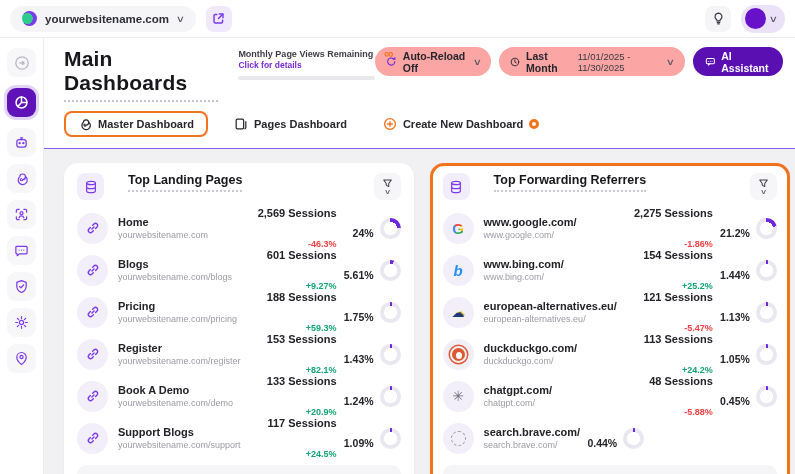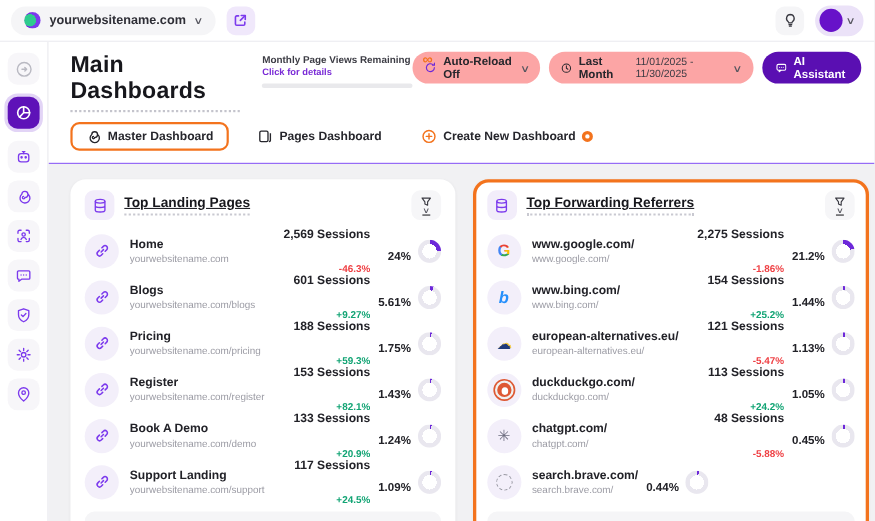--- a/index.html
+++ b/index.html
@@ -43,21 +43,21 @@
 
   .tabs-row { display:flex; gap:16px; margin-top:9px; }
   .tab { display:flex; align-items:center; gap:6px; font-size:11px; font-weight:bold; color:#26262c; padding:6px 10px; border-radius:8px; cursor:pointer; }
   .tab.active { border:2px solid #f3731d; padding:4px 12px; }
   .orange-ring { width:10px; height:10px; border-radius:50%; border:3px solid #f3731d; display:inline-block; }
 
   
   .cards-zone { display:flex; gap:16px; padding:14px 12px 0 20px; }
   .card { flex:1; background:#fff; border-radius:14px; padding:10px 13px 12px; box-shadow:0 1px 3px rgba(20,20,40,.05); }
   .card.highlighted { border:3px solid #f3731d; padding:7px 10px 9px; }
-  .card-head { display:flex; align-items:center; gap:9px; margin-bottom:7px;text-decoration:underline; }
+  .card-head { display:flex; align-items:flex-start; gap:24px; margin-bottom:7px; }
   .card-head-icon { width:27px; height:27px; border-radius:8px; background:#f2edfa; display:flex; align-items:center; justify-content:center; }
   .card-title { font-size:12.5px; font-weight:bold; color:#17171c; padding-bottom:3px; border-bottom:2px dotted #c9c9d1; }
   .filter-btn { margin-left:auto; width:27px; height:27px; border-radius:8px; background:#f6f6f8; display:flex; flex-direction:column; align-items:center; justify-content:center; cursor:pointer; }
   .filter-btn .chev { font-size:7px; margin-top:-1px; }
 
   .row { display:flex; align-items:center; height:42px; }
   .row-icon { width:31px; height:31px; border-radius:50%; background:#f3effa; display:flex; align-items:center; justify-content:center; flex:0 0 31px; overflow:hidden; }
   .row-main { margin-left:10px; min-width:0; }
   .row-name { font-size:11px; font-weight:bold; color:#222228; white-space:nowrap; }
   .row-url { font-size:9px; color:#9b9ba4; margin-top:2px; white-space:nowrap; }
@@ -367,21 +367,21 @@
 
   <div class="row">
     <span class="row-icon">
               <svg width="14" height="14" viewBox="0 0 16 16" fill="none" stroke="#7c3aed" stroke-width="1.6" stroke-linecap="round">
                 <path d="M6.8 9.2 9.2 6.8"></path>
                 <path d="M7.6 4.9l1.5-1.5a2.4 2.4 0 0 1 3.5 3.5L11 8.5"></path>
                 <path d="M8.4 11.1 6.9 12.6a2.4 2.4 0 0 1-3.5-3.5L5 7.5"></path>
               </svg>
             </span>
     <div class="row-main">
-      <div class="row-name">Support Landing</div>
+      <div class="row-name">Support Blogs</div>
       <div class="row-url">yourwebsitename.com/support</div>
     </div>
     <div class="row-sessions">
       <div class="sessions">117 Sessions</div>
       <div class="change pos">+24.5%</div>
     </div>
     <div class="row-share">
       <span class="share">1.09%</span>
       <span class="gauge" style="background: radial-gradient(closest-side, rgb(255, 255, 255) 0px, rgb(255, 255, 255) 62%, transparent 62%, transparent 100%), conic-gradient(rgb(109, 40, 217) 0deg, rgb(109, 40, 217) 3%, rgb(233, 231, 239) 3%, rgb(233, 231, 239) 100%);"></span>
     </div>

